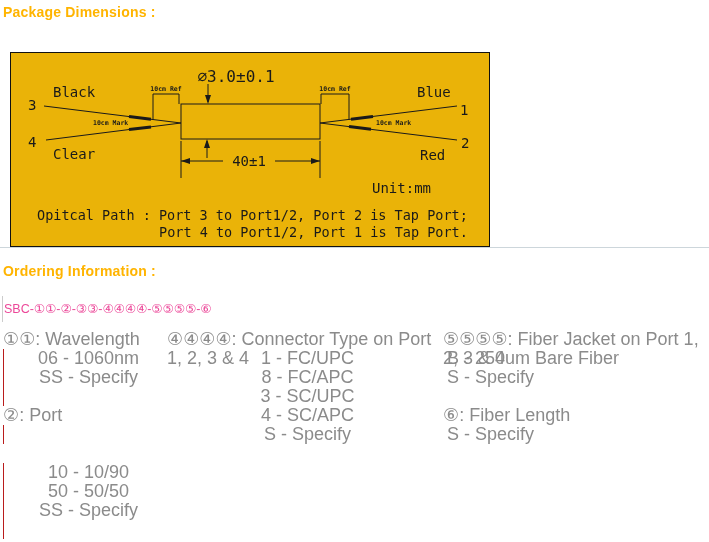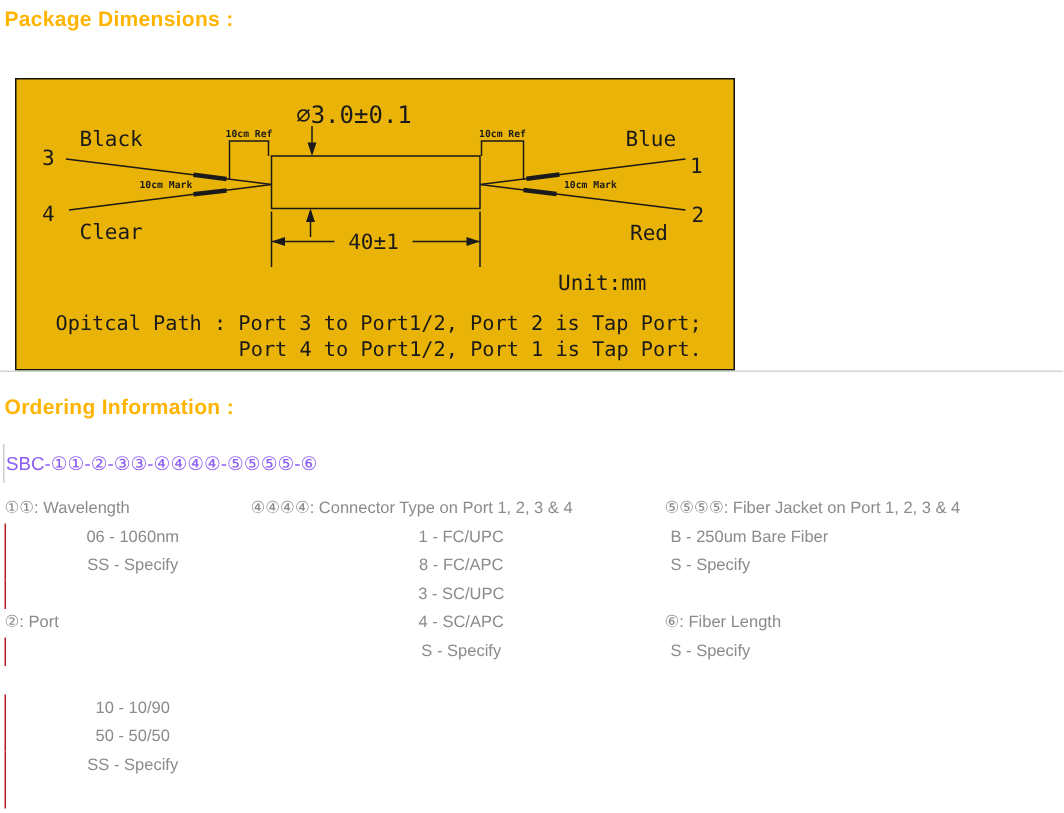--- a/index.html
+++ b/index.html
@@ -11,23 +11,23 @@
   #ord-heading{top:263px;}
   #diagram-box{position:absolute;left:10px;top:52px;width:478px;height:193px;
                background:#eab308;border:1.5px solid #111;box-sizing:content-box;}
   #diagram-box svg{display:block;}
   svg text{font-family:"DejaVu Sans Mono",monospace;fill:#1a1a1a;}
   svg line, svg rect, svg polyline{stroke:#1a1a1a;fill:none;stroke-width:1;}
   svg polygon{fill:#1a1a1a;stroke:none;}
   svg line.thick{stroke-width:3;}
   .divider{position:absolute;left:0;top:247px;width:709px;height:1px;background:#cdd6db;}
   .sbc{position:absolute;left:2px;top:296px;height:26px;line-height:26px;
-       border-left:1px solid #ccc;padding-left:1px;font-size:12.5px;color:#8b5cf6;}
+       border-left:1px solid #ccc;padding-left:1px;font-size:12.5px;color:#ec4899;}
   .ogrid{position:absolute;left:3px;top:330px;width:703px;}
-  .o-row{display:flex;height:19px;line-height:19px;font-size:11px;color:#8b8b8b;}
+  .o-row{display:flex;height:19px;line-height:19px;font-size:18px;color:#8b8b8b;}
   .c1{width:164px;box-sizing:border-box;}
   .c2{width:276px;box-sizing:border-box;}
   .c3{flex:1;box-sizing:border-box;}
   .c1.val{border-left:1px solid #b91c1c;padding-left:6px;text-align:center;}
   .c1.hdr{padding-left:0;}
   .c2.val{padding-left:5px;text-align:center;}
   .c3.val{padding-left:4px;}
 </style>
 </head>
 <body>

